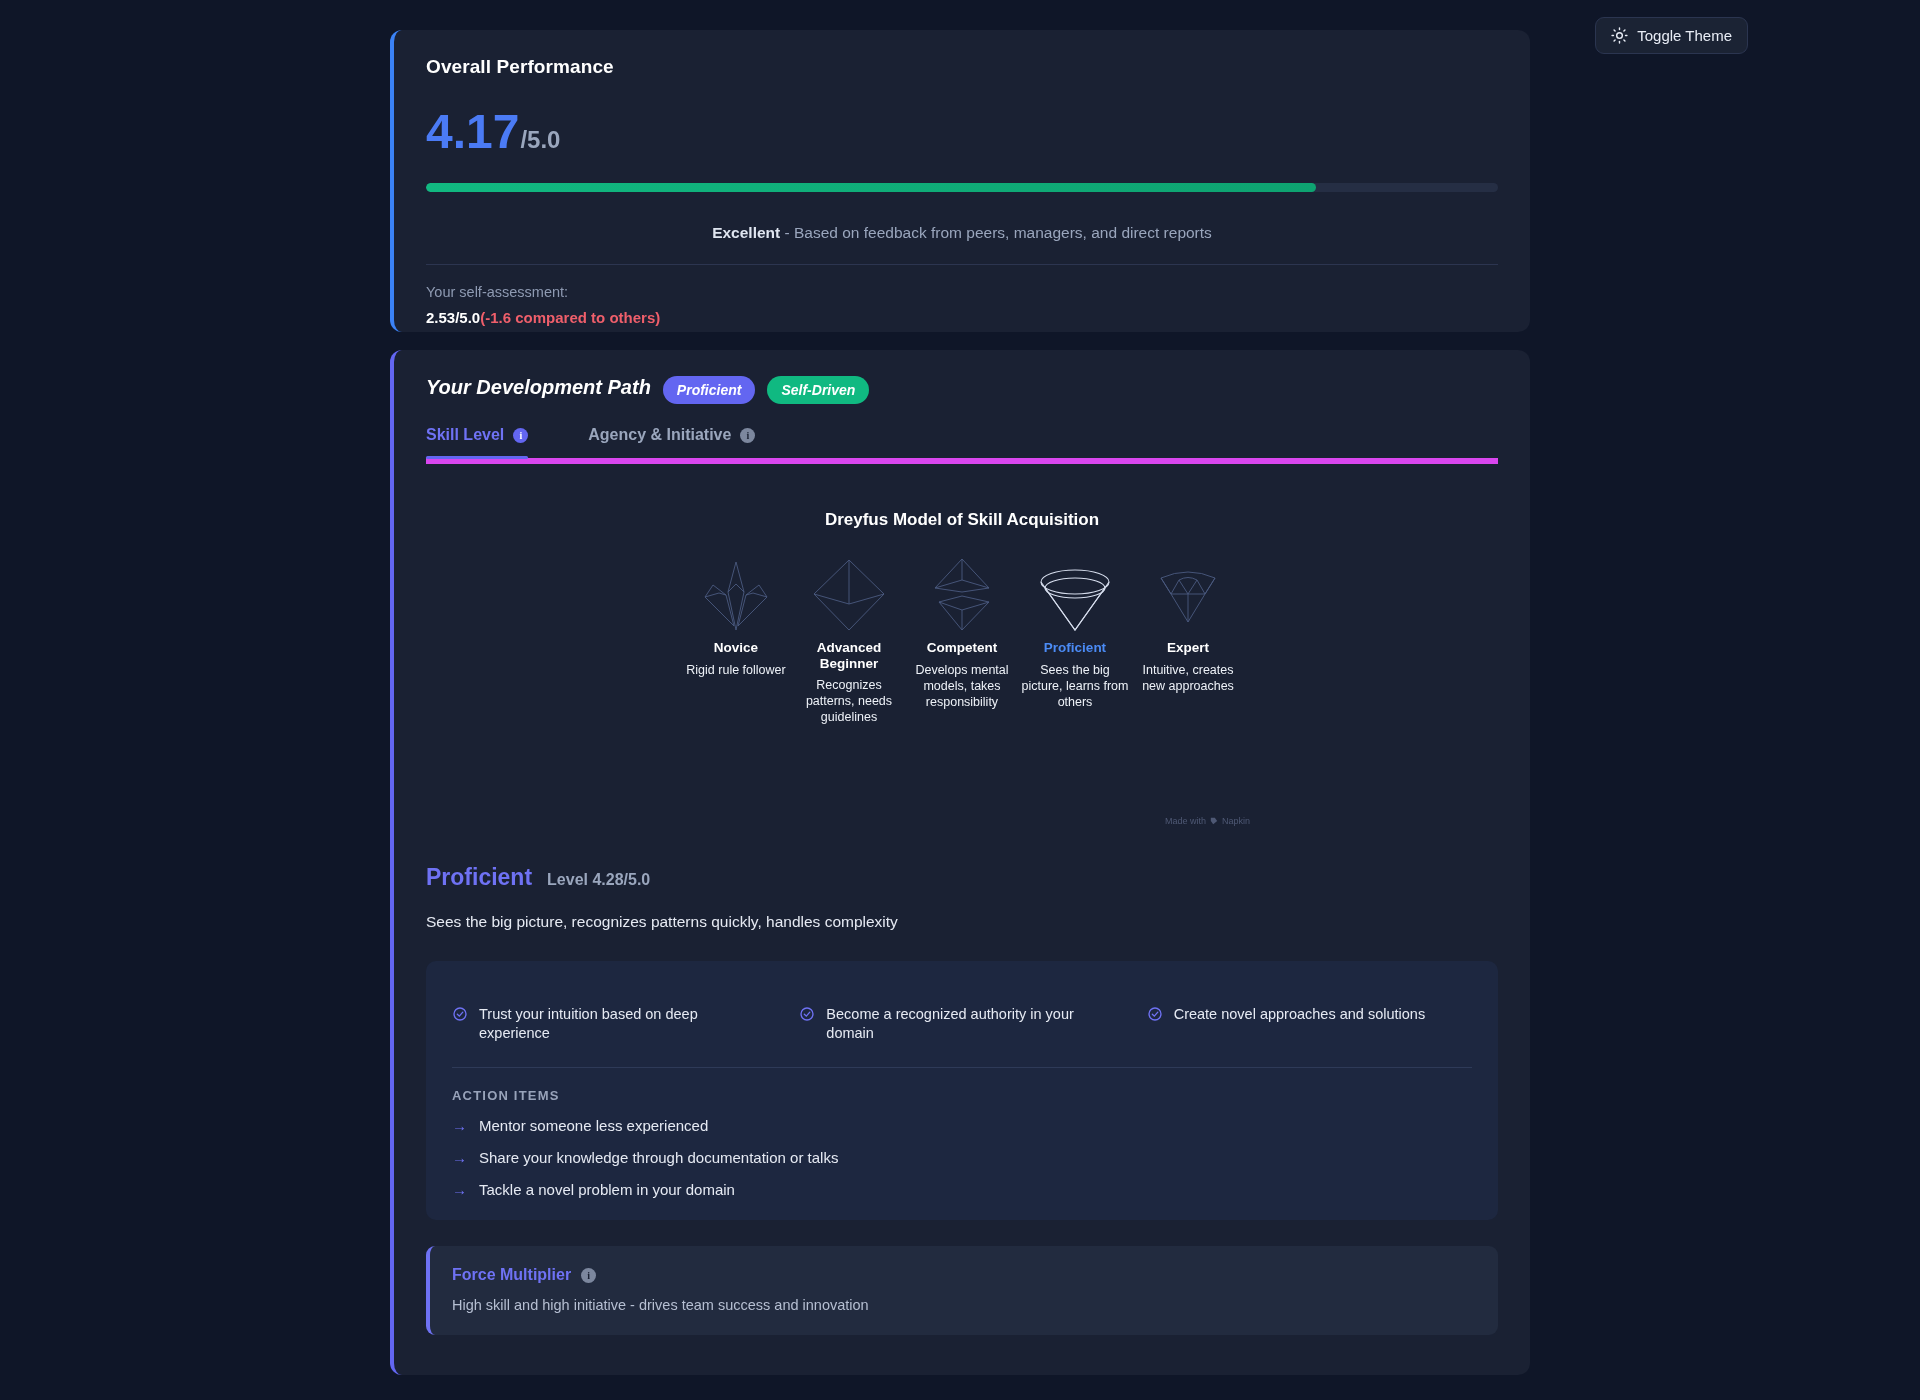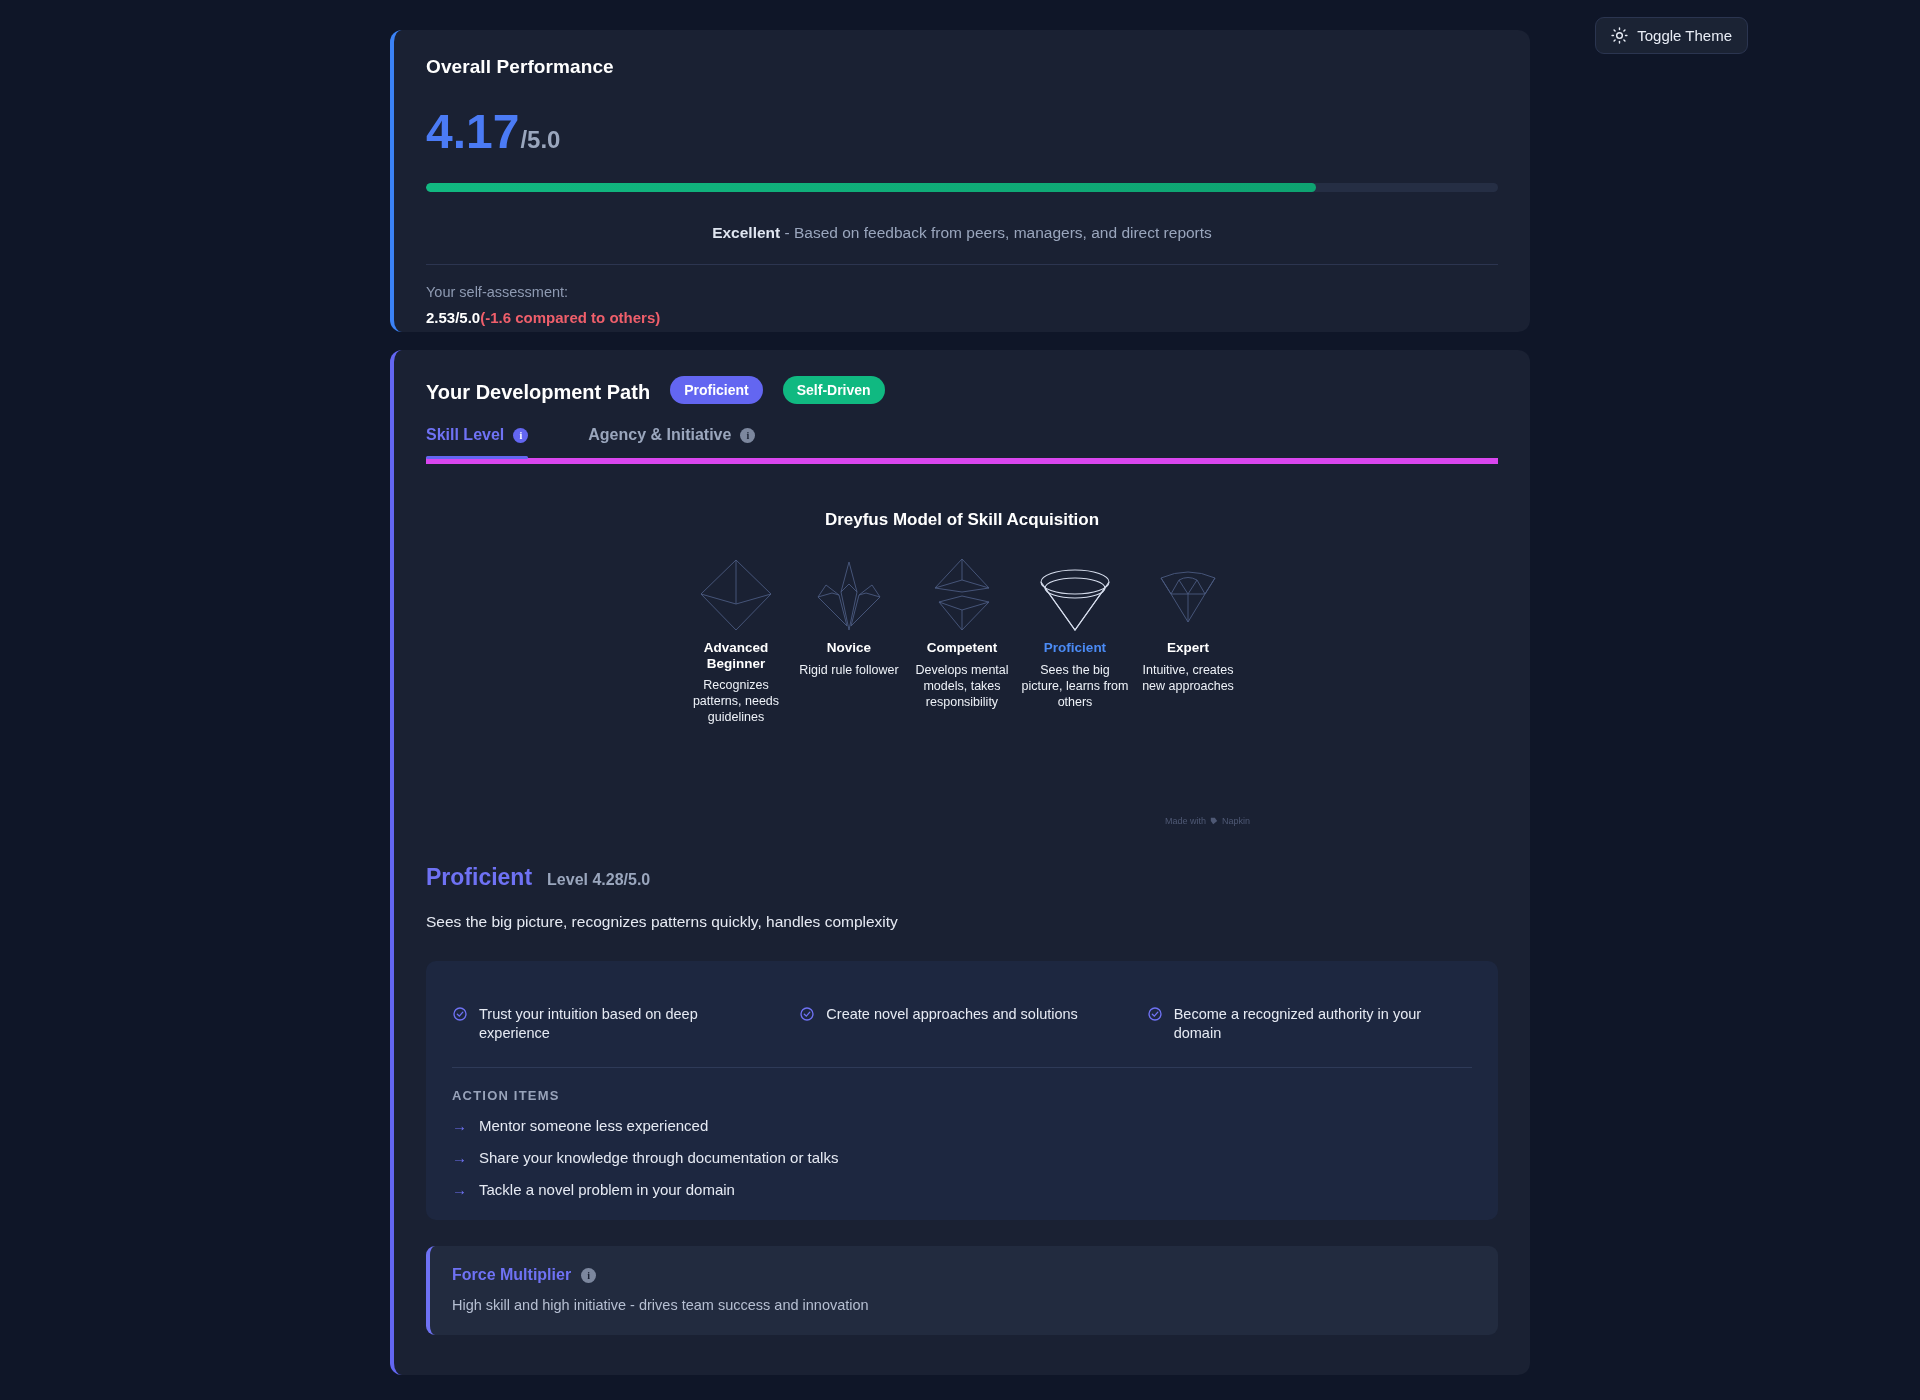--- a/index.html
+++ b/index.html
@@ -46,21 +46,21 @@
   .caption { margin-top: 32px; font-size: 15.5px; color: #9aa6bd; text-align: center; }
   .caption b { color: #dfe5f0; font-weight: bold; }
   .divider { margin-top: 22px; height: 1px; background: #2c3550; width: 100%; }
   .self-label { margin-top: 19px; font-size: 14.5px; color: #8e9ab2; }
   .self-row { margin-top: 9px; font-size: 15px; }
   .self-val { color: #ffffff; font-weight: bold; }
   .self-delta { color: #ef5f6b; font-weight: bold; }
 
   
   #devpath { top: 350px; height: 1025px; padding: 26px 32px 0 32px; }
-  .dev-head { display: flex; align-items: flex-end; gap: 20px; }
+  .dev-head { display: flex; align-items: flex-start; gap: 12px; font-style: italic; }
   .dev-title { font-size: 20px; font-weight: bold; color: #ffffff; }
   .pill { border-radius: 999px; padding: 6px 14px; font-size: 14px; font-weight: bold; color: #fff; }
   .pill-proficient { background: #6366f1; }
   .pill-selfdriven { background: #10b981; }
 
   .tabs { margin-top: 22px; display: flex; gap: 60px;
           border-bottom: 6px solid #d946ef; }
   .tab { display: flex; align-items: center; gap: 9px;
          padding-bottom: 14px; font-size: 16px; font-weight: bold;
          color: #9aa6bd; cursor: pointer; position: relative; }
@@ -187,42 +187,42 @@
     </div>
 
     <div class="diagram">
       <div class="diagram-title">Dreyfus Model of Skill Acquisition</div>
 
       <div class="stages">
 
         <div class="stage">
           <div class="stage-gem">
             <svg width="86" height="86" viewBox="0 0 86 86" fill="none" stroke="#4b5a80" stroke-width="0.9">
-              <path d="M43 8 L78 42 L43 78 L8 42 Z"></path>
-              <path d="M8 42 L43 52 L78 42"></path>
-              <path d="M43 8 L43 52"></path>
-            </svg>
-          </div>
-          <div class="stage-name">Advanced Beginner</div>
-          <div class="stage-desc">Recognizes patterns, needs guidelines</div>
-        </div>
-
-        <div class="stage">
-          <div class="stage-gem">
-            <svg width="86" height="86" viewBox="0 0 86 86" fill="none" stroke="#4b5a80" stroke-width="0.9">
               <path d="M43 10 L51 40 L43 78 L35 40 Z"></path>
               <path d="M35 40 L43 32 L51 40"></path>
               <path d="M20 33 L33 43 L41 74 L12 45 Z"></path>
               <path d="M12 45 L26 41 L33 43"></path>
               <path d="M66 33 L53 43 L45 74 L74 45 Z"></path>
               <path d="M74 45 L60 41 L53 43"></path>
             </svg>
           </div>
           <div class="stage-name">Novice</div>
           <div class="stage-desc">Rigid rule follower</div>
+        </div>
+
+        <div class="stage">
+          <div class="stage-gem">
+            <svg width="86" height="86" viewBox="0 0 86 86" fill="none" stroke="#4b5a80" stroke-width="0.9">
+              <path d="M43 8 L78 42 L43 78 L8 42 Z"></path>
+              <path d="M8 42 L43 52 L78 42"></path>
+              <path d="M43 8 L43 52"></path>
+            </svg>
+          </div>
+          <div class="stage-name">Advanced Beginner</div>
+          <div class="stage-desc">Recognizes patterns, needs guidelines</div>
         </div>
 
         <div class="stage">
           <div class="stage-gem">
             <svg width="86" height="86" viewBox="0 0 86 86" fill="none" stroke="#4b5a80" stroke-width="0.9">
               <path d="M43 7 L70 36 L43 40 L16 36 Z"></path>
               <path d="M16 36 L43 28 L70 36"></path>
               <path d="M43 7 L43 28"></path>
               <path d="M20 50 L43 44 L70 50 L43 58 Z"></path>
               <path d="M20 50 L43 78 L70 50"></path>
@@ -285,28 +285,28 @@
             <circle cx="12" cy="12" r="9"></circle>
               <path d="M8 12.3 L11 15.2 L16.2 9.2" stroke-linecap="round"></path>
           </svg>
           <div class="reach-text">Trust your intuition based on deep experience</div>
         </div>
         <div class="reach-item">
           <svg class="check-icon" width="16" height="16" viewBox="0 0 24 24" fill="none" stroke="#6f72f4" stroke-width="2">
             <circle cx="12" cy="12" r="9"></circle>
               <path d="M8 12.3 L11 15.2 L16.2 9.2" stroke-linecap="round"></path>
           </svg>
-          <div class="reach-text">Create novel approaches and solutions</div>
+          <div class="reach-text">Become a recognized authority in your domain</div>
         </div>
         <div class="reach-item">
           <svg class="check-icon" width="16" height="16" viewBox="0 0 24 24" fill="none" stroke="#6f72f4" stroke-width="2">
             <circle cx="12" cy="12" r="9"></circle>
               <path d="M8 12.3 L11 15.2 L16.2 9.2" stroke-linecap="round"></path>
           </svg>
-          <div class="reach-text">Become a recognized authority in your domain</div>
+          <div class="reach-text">Create novel approaches and solutions</div>
         </div>
       </div>
 
       <div class="reach-div"></div>
       <div class="ai-title">ACTION ITEMS</div>
 
       <div class="ai-list">
         <div class="ai-item">
           <span class="ai-arrow">→</span>
           <span class="ai-text">Mentor someone less experienced</span>

